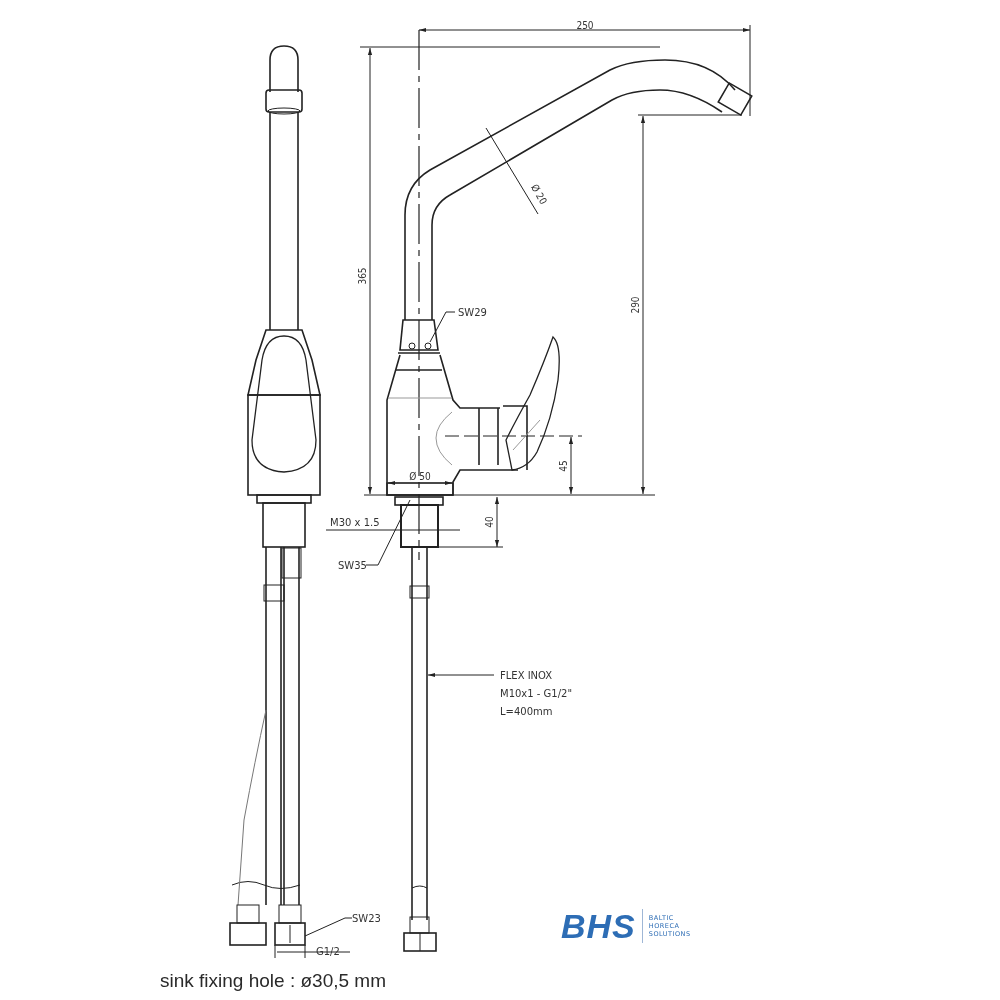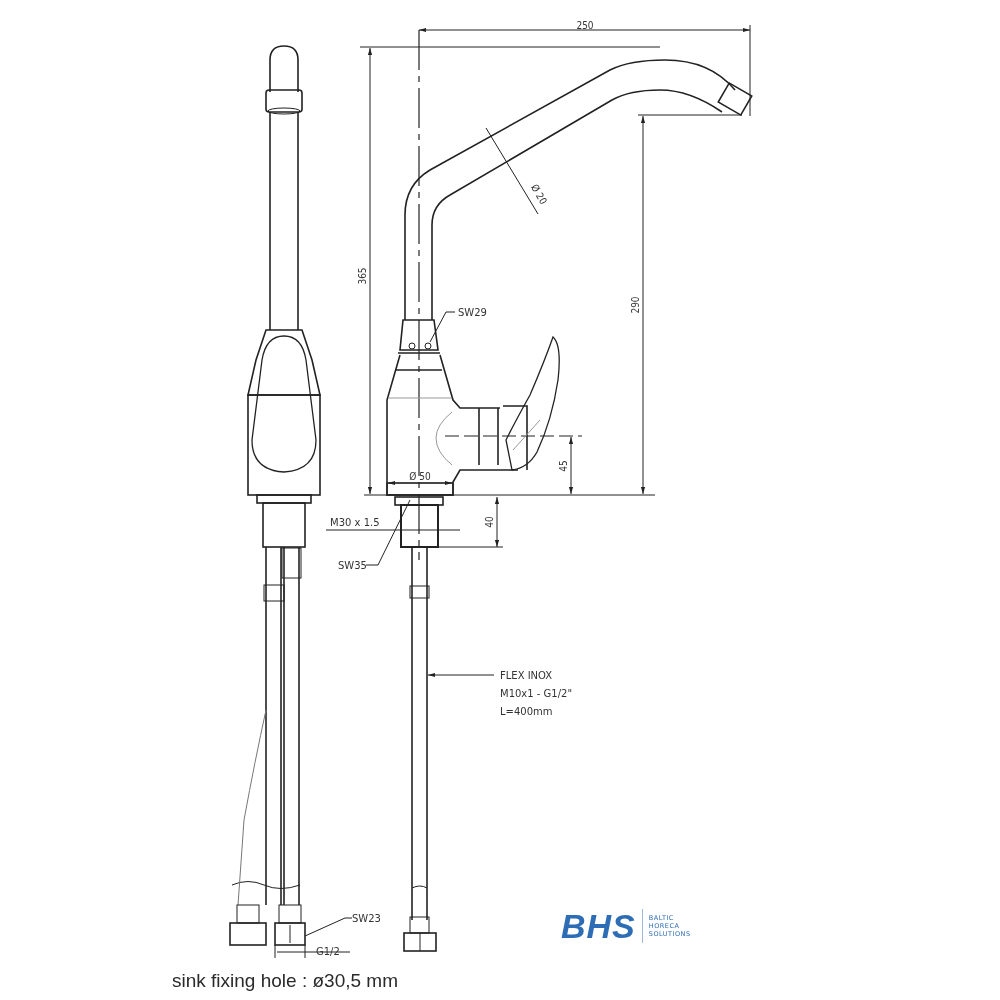--- a/index.html
+++ b/index.html
@@ -1,21 +1,21 @@
 <!DOCTYPE html>
 <html><head>
   <meta charset="utf-8">
   <style>
     html, body { margin: 0; padding: 0; background: #ffffff; }
     body { width: 1000px; height: 1000px; position: relative; overflow: hidden; font-family: "Liberation Sans", sans-serif; }
     #drawing { position: absolute; left: 0; top: 0; width: 1000px; height: 1000px; }
     .dim-text { font-family: "DejaVu Sans Condensed", "DejaVu Sans", sans-serif; font-size: 10px; fill: #333333; }
     .label-text { font-family: "DejaVu Sans", sans-serif; font-size: 10px; fill: #333333; }
     .caption {
-      position: absolute; left: 172px; top: 970px;
+      position: absolute; left: 160px; top: 970px;
       font-family: "Liberation Sans", sans-serif; font-size: 19px; color: #2a2a2a;
       white-space: nowrap;
     }
     .logo {
       position: absolute; left: 538px; top: 906px; height: 40px;
       display: flex; align-items: center; margin-left: 23px;
     }
     .logo-mark {
       font-family: "Liberation Sans", sans-serif; font-weight: bold; font-style: italic;
       font-size: 34px; letter-spacing: 1px; color: #2d6db5; line-height: 40px;

